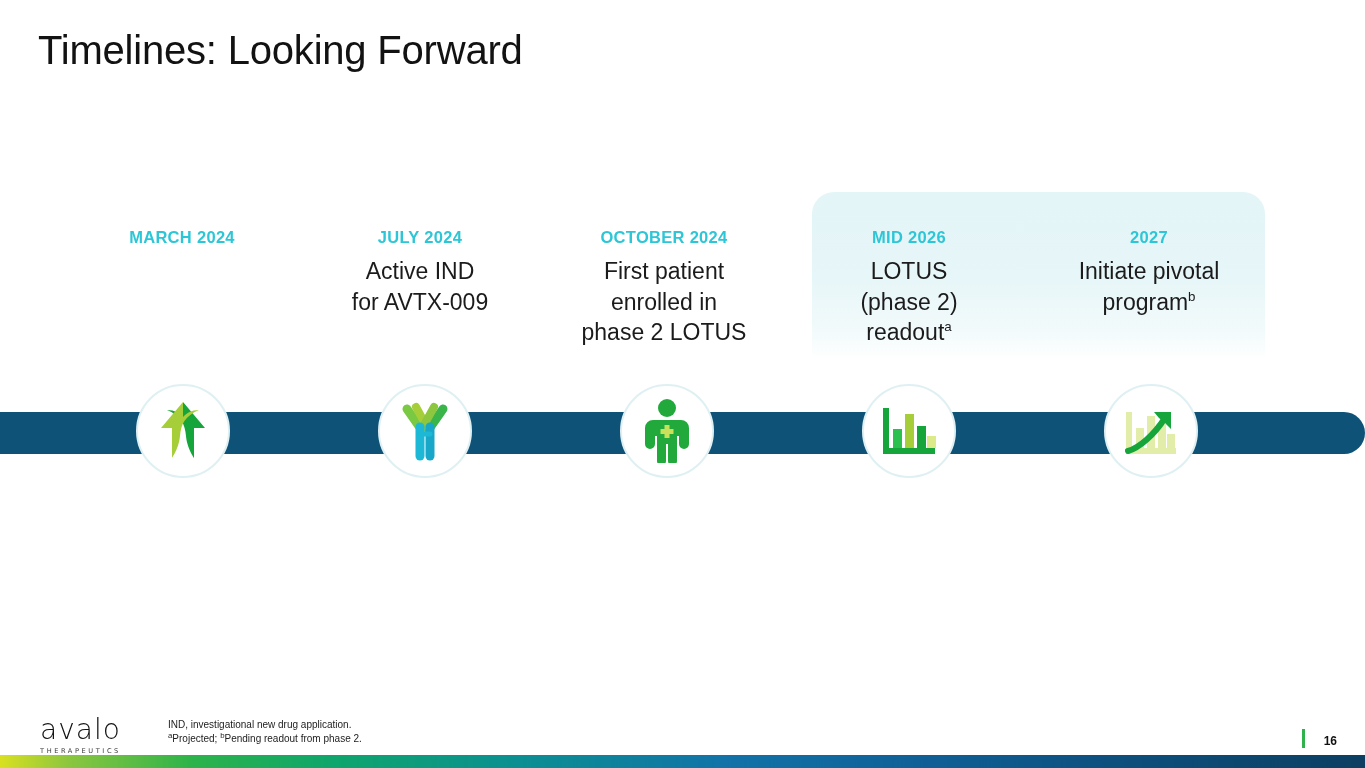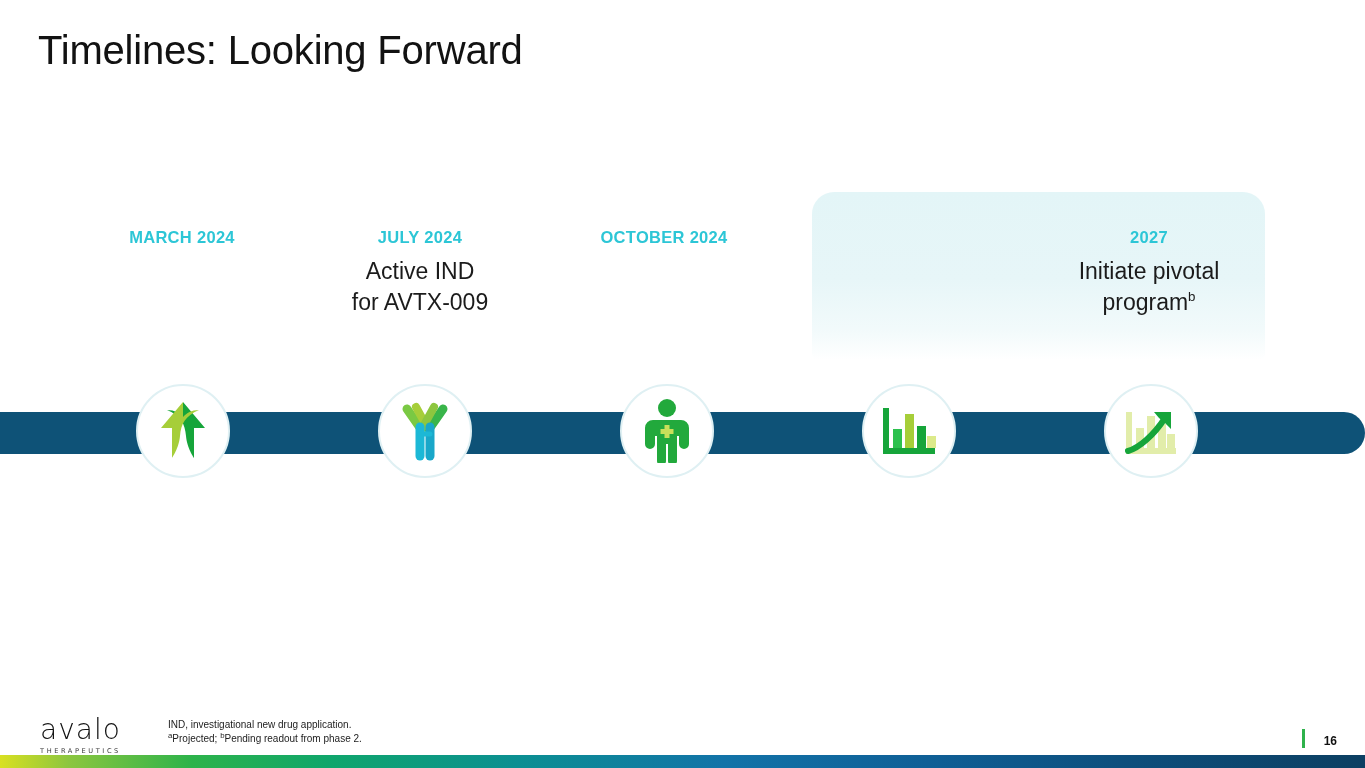--- a/index.html
+++ b/index.html
@@ -212,22 +212,35 @@
   <div class="milestone" style="left:300px; top:228px;">
     <p class="ms-date">JULY 2024</p>
     <p class="ms-desc">
       <span>Active IND</span><br>
       <span>for AVTX-009</span>
     </p>
   </div>
 
   <div class="milestone" style="left:544px; top:228px;text-align:center;">
     <p class="ms-date">OCTOBER 2024</p>
-  </div>
-
+    <p class="ms-desc">
+      <span>First patient</span><br>
+      <span>enrolled in</span><br>
+      <span>phase 2 LOTUS</span>
+    </p>
+  </div>
+
+  <div class="milestone" style="left:789px; top:228px;">
+    <p class="ms-date">MID 2026</p>
+    <p class="ms-desc">
+      <span>LOTUS</span><br>
+      <span>(phase 2)</span><br>
+      <span>readout</span><sup>a</sup>
+    </p>
+  </div>
 
   <div class="milestone" style="left:1029px; top:228px;">
     <p class="ms-date">2027</p>
     <p class="ms-desc">
       <span>Initiate pivotal</span><br>
       <span>program</span><sup>b</sup>
     </p>
   </div>
 </div>
 

